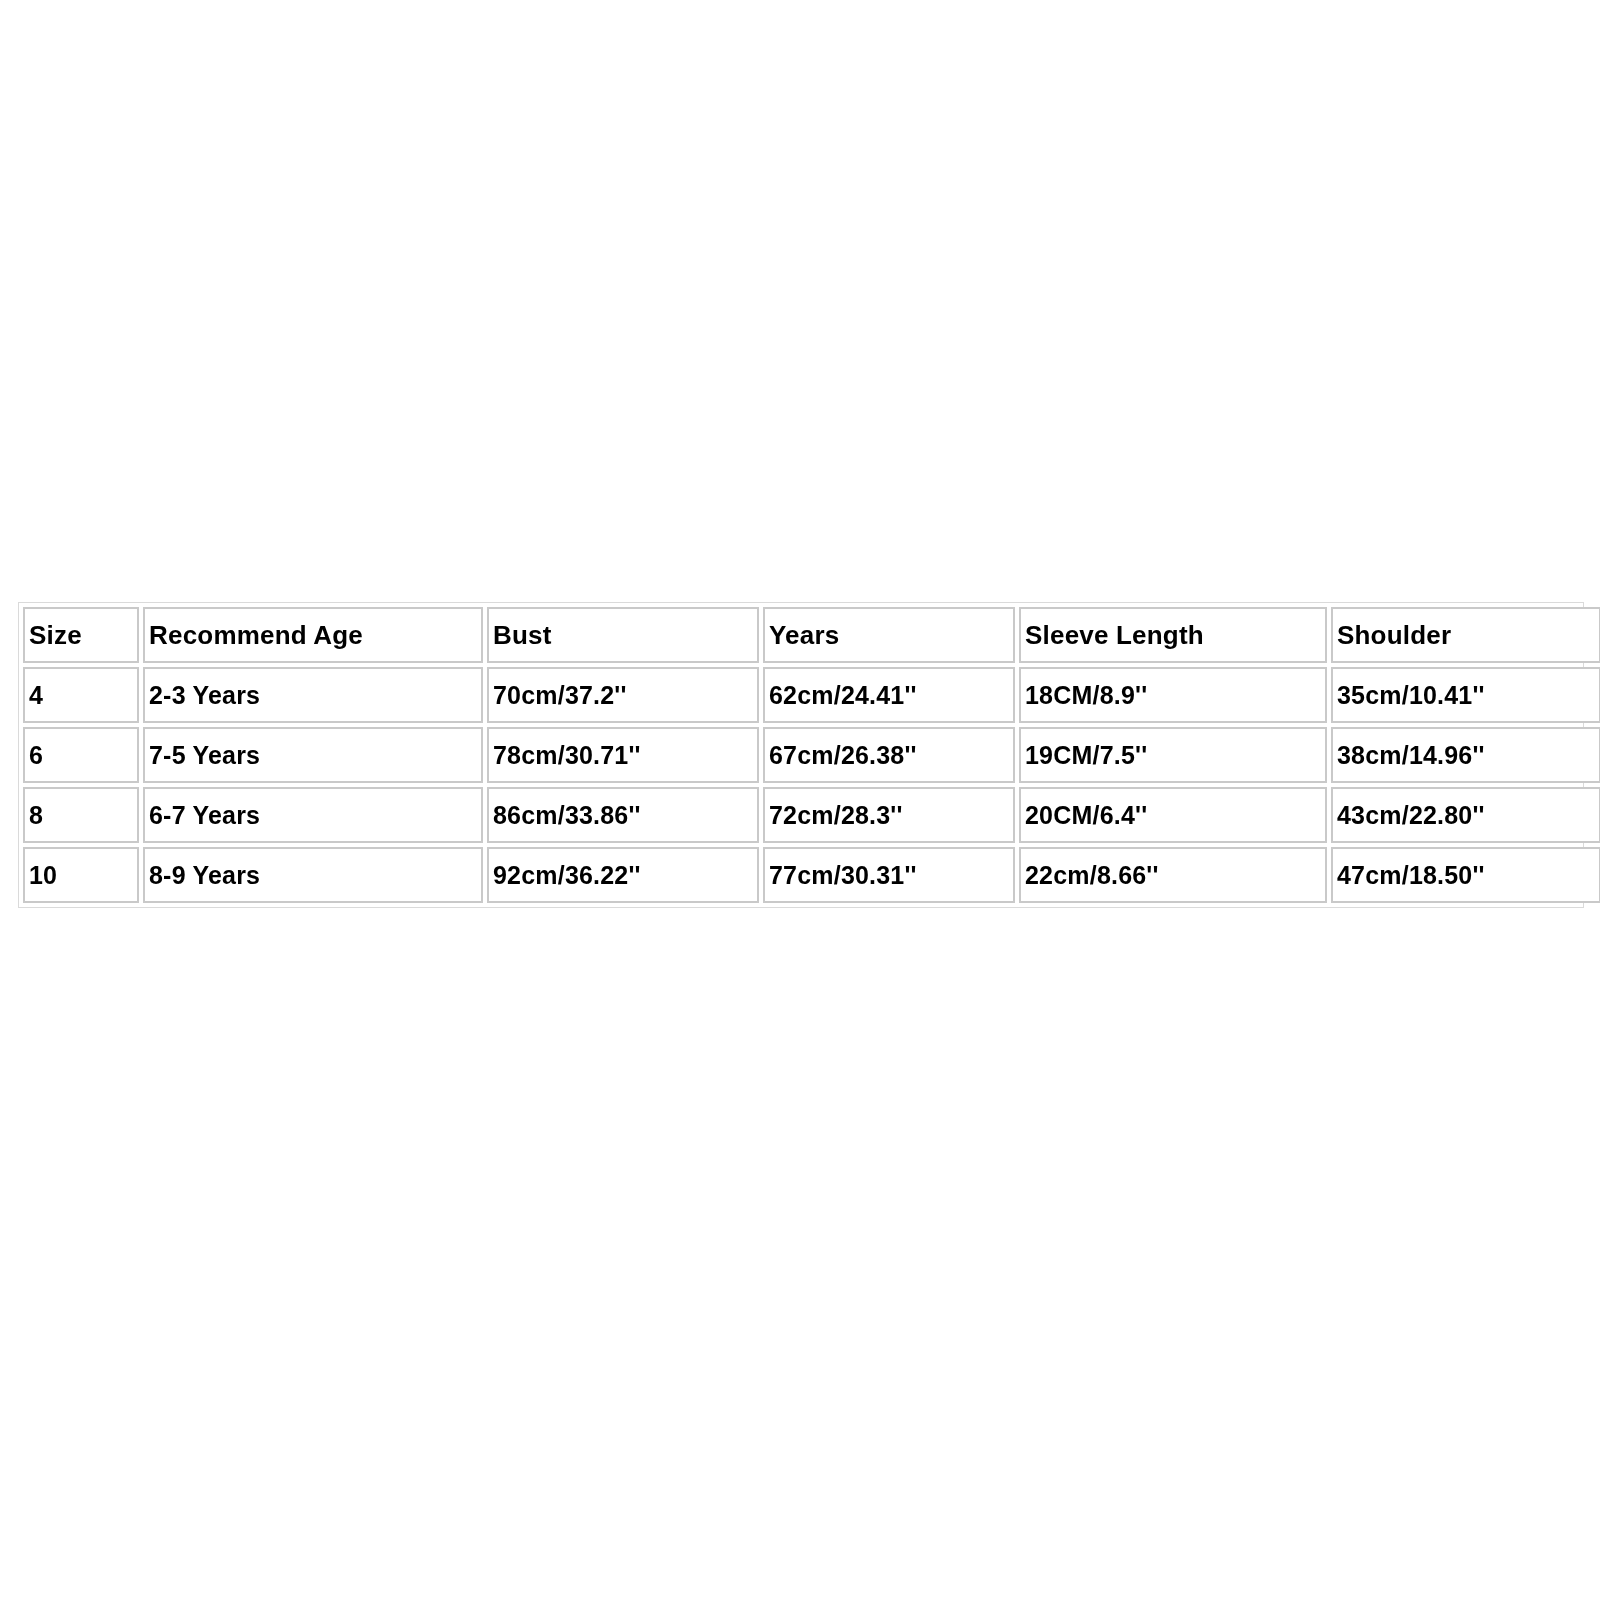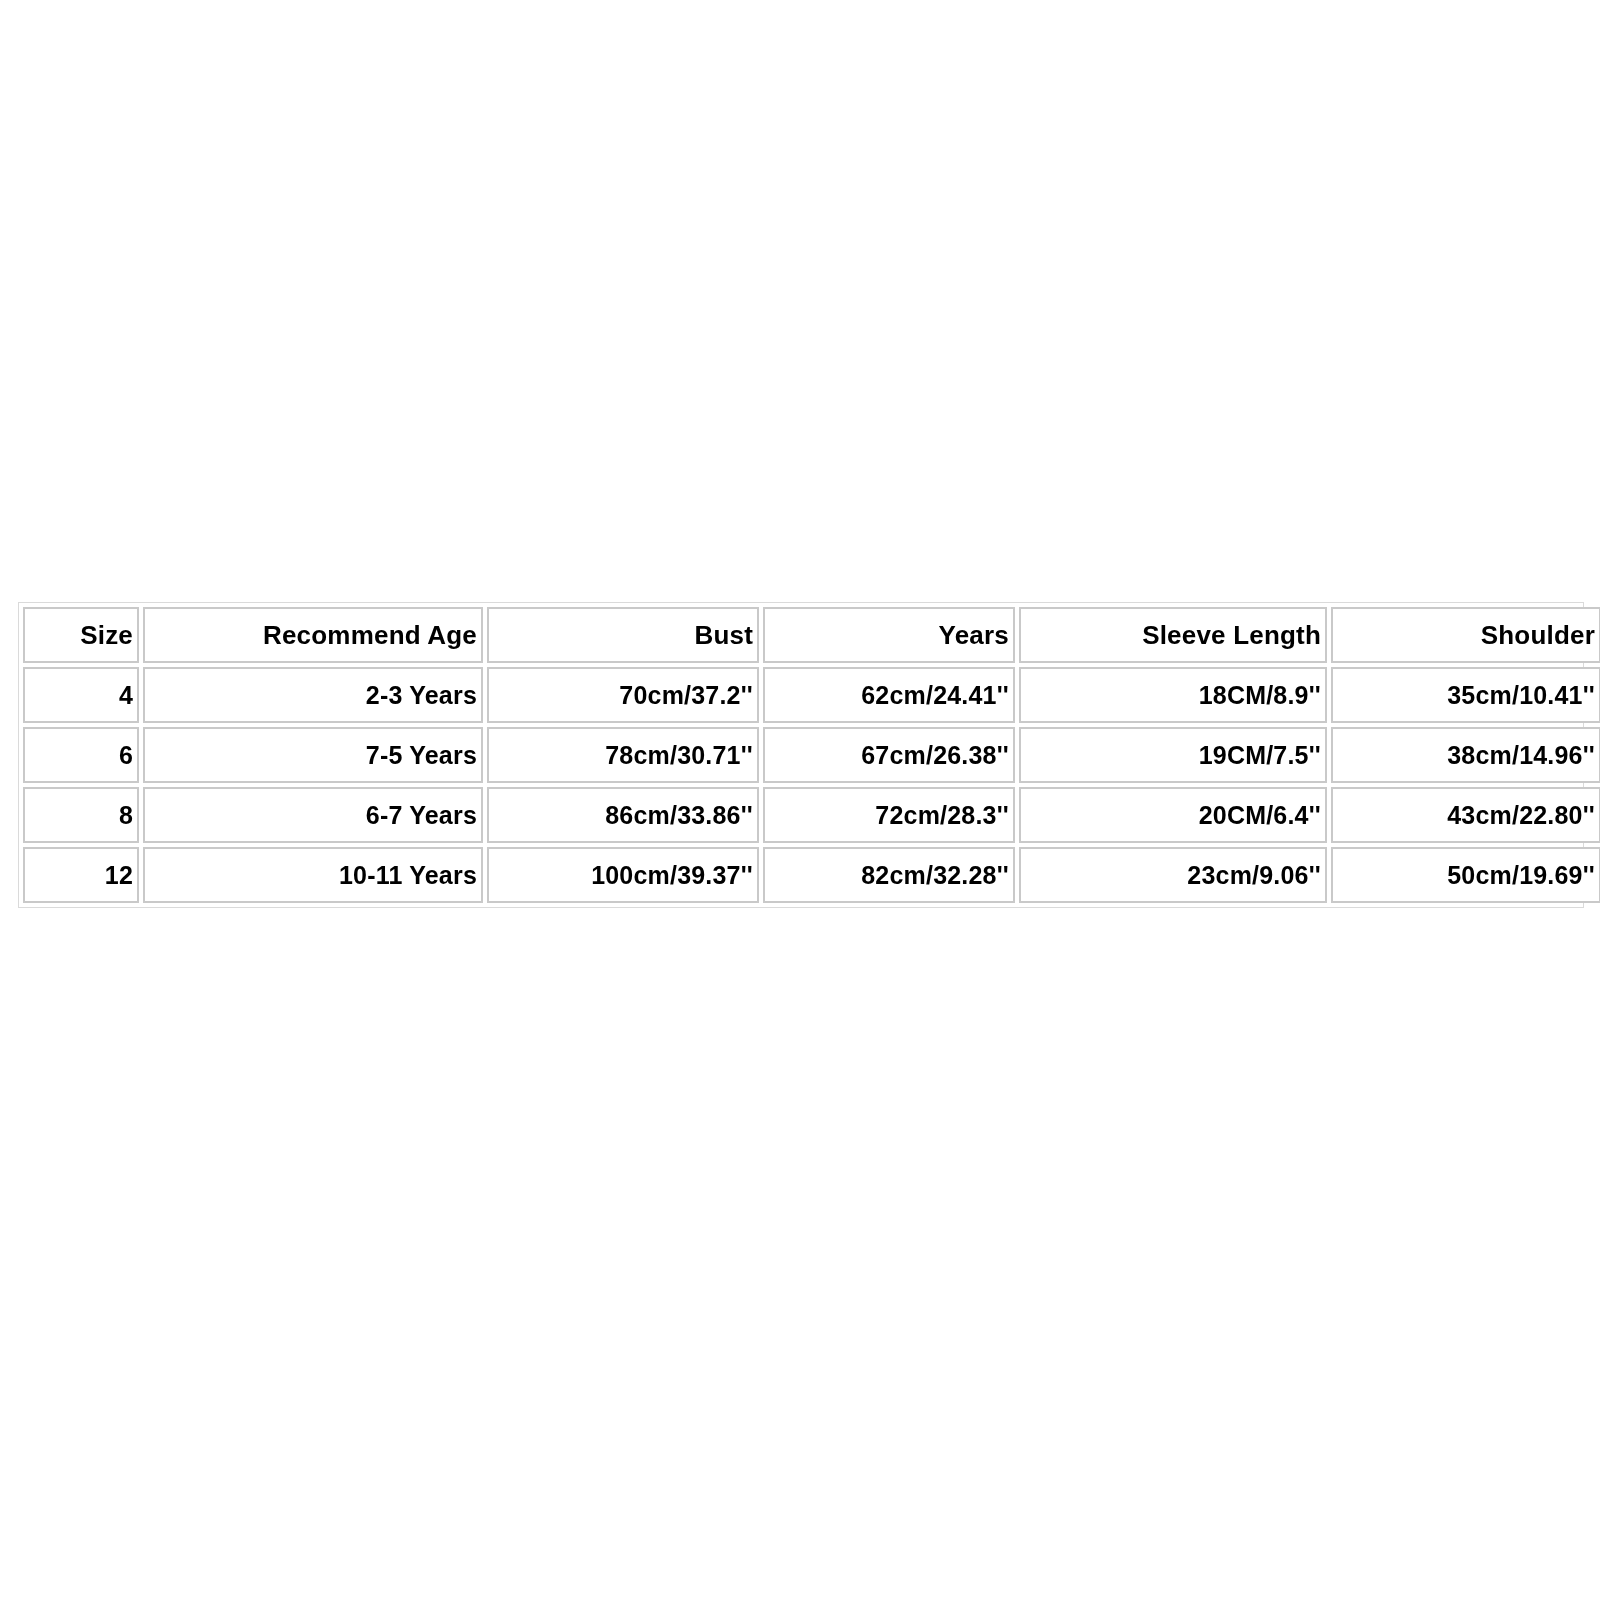--- a/index.html
+++ b/index.html
@@ -28,21 +28,21 @@
     width: 100%;
     table-layout: fixed;
   }
 
   table.size-chart th,
   table.size-chart td {
     border: 2px solid #c9c9c9;
     background: #ffffff;
     color: #000000;
     font-weight: bold;
-    text-align: right;
+    text-align: left;
     vertical-align: middle;
     height: 56px;
     font-size: 25px;
     letter-spacing: 0.2px;
     padding: 0 4px;
     box-sizing: border-box;
   }
 
   table.size-chart th {
     font-size: 26px;
@@ -103,22 +103,22 @@
       </tr>
       <tr>
         <td>8</td>
         <td>6-7 Years</td>
         <td>86cm/33.86''</td>
         <td>72cm/28.3''</td>
         <td>20CM/6.4''</td>
         <td>43cm/22.80''</td>
       </tr>
       <tr>
-        <td>12</td>
-        <td>10-11 Years</td>
-        <td>100cm/39.37''</td>
-        <td>82cm/32.28''</td>
-        <td>23cm/9.06''</td>
-        <td>50cm/19.69''</td>
+        <td>10</td>
+        <td>8-9 Years</td>
+        <td>92cm/36.22''</td>
+        <td>77cm/30.31''</td>
+        <td>22cm/8.66''</td>
+        <td>47cm/18.50''</td>
       </tr>
     </tbody>
   </table>
 </div>
 
 </body></html>

